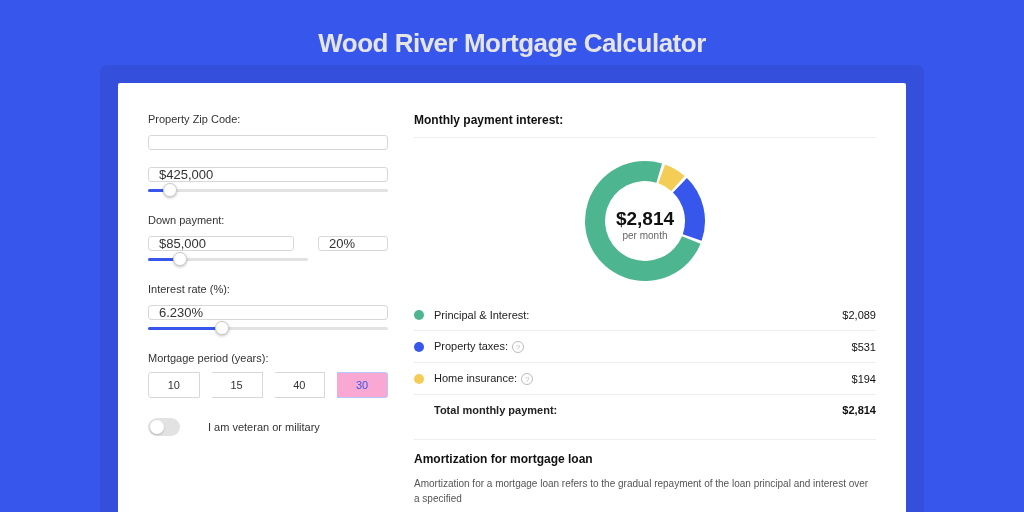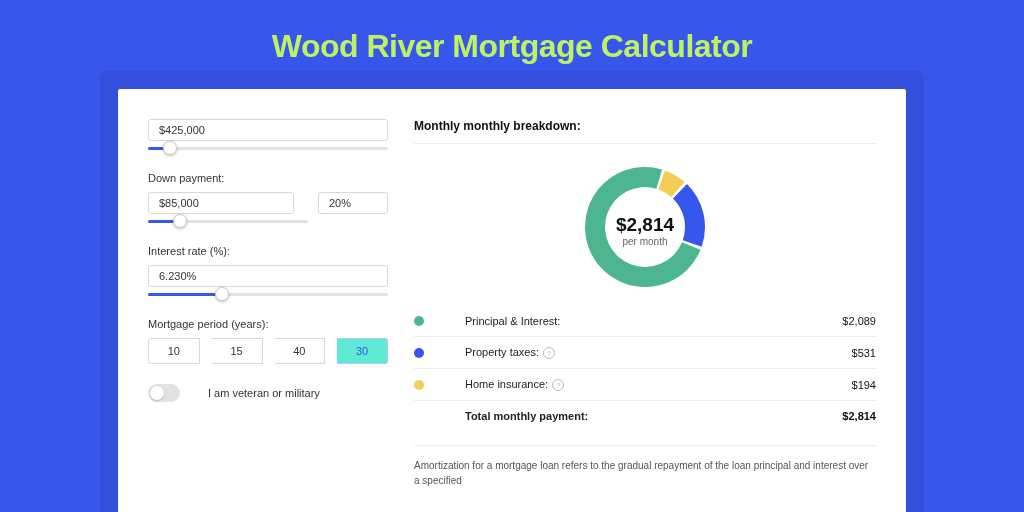--- a/index.html
+++ b/index.html
@@ -3,22 +3,22 @@
 <meta charset="utf-8">
 <style>
   * { box-sizing: border-box; margin: 0; padding: 0; }
   html, body { width: 1024px; height: 512px; overflow: hidden; }
   body {
     font-family: -apple-system, BlinkMacSystemFont, "Segoe UI", Arial, sans-serif;
     background: #3756ec;
   }
   .page-title {
     text-align: center;
-    color: #bef264;
-    font-size: 32px;
+    color: #e5e5e5;
+    font-size: 26px;
     font-weight: 700;
     padding: 28px 0 24px;
     letter-spacing: -0.5px;
   }
   .card {
     background: #fff;
     width: 788px;
     margin: 0 auto;
     border-radius: 2px;
     padding: 30px 30px 0 30px;
@@ -31,25 +31,25 @@
   .right-col { flex: 1; }
 
   .field-label {
     font-size: 11px;
     color: #333;
     margin-bottom: 8px;
     display: block;
   }
   .text-input {
     width: 100%;
-    height: 22px;
+    height: 15px;
     border: 1px solid #d8d8d8;
     border-radius: 3px;
     padding: 0 10px;
-    font-size: 11px;
+    font-size: 13px;
     color: #333;
   }
   .dp-row { display: flex; gap: 24px; }
   .dp-amt { flex: 1; }
   .dp-pct-wrap { width: 70px; position: relative; }
 
   .slider-wrap { position: relative; height: 14px; margin-top: 3px; }
   .slider-track {
     position: absolute; left: 0; right: 0; top: 3px; height: 3px;
     background: #e2e2e2; border-radius: 2px;
@@ -71,21 +71,21 @@
   .period-btn {
     flex: 1; height: 26px; border: 1px solid #d8d8d8;
     background: #fff; font-size: 11px; color: #333;
     display: flex; align-items: center; justify-content: center;
     cursor: pointer;
   }
   .period-btn + .period-btn { border-left: none; }
   .period-btn:first-child { border-radius: 3px 0 0 3px; }
   .period-btn:last-child { border-radius: 0 3px 3px 0; }
   .period-btn.active {
-    background: #5eead4; color: #3756ec; border-color: #b8c6ff;
+    background: #f9a8d4; color: #3756ec; border-color: #b8c6ff;
     position: relative; z-index: 1;
   }
 
   .toggle-row { display: flex; align-items: center; gap: 28px; margin-top: 20px; }
   .toggle {
     width: 32px; height: 18px; border-radius: 10px; background: #e2e2e2;
     position: relative; cursor: pointer;
   }
   .toggle-knob {
     position: absolute; left: 2px; top: 2px; width: 14px; height: 14px;
@@ -110,21 +110,21 @@
   .donut-big { font-size: 19px; font-weight: 700; color: #111; }
   .donut-sub { font-size: 10px; color: #666; }
 
   .legend-row {
     display: flex; align-items: center; padding: 9px 0;
     border-bottom: 1px solid #eee; font-size: 11px;
   }
   .legend-dot {
     width: 10px; height: 10px; border-radius: 50%; margin-right: 10px;
   }
-  .legend-label { flex: 1; color: #222; position: relative; margin-left: 31px; }
+  .legend-label { flex: 1; color: #222; position: relative; }
   .legend-val { color: #111; margin-left: 42px; }
   .legend-row.total .legend-label,
   .legend-row.total .legend-val { font-weight: 700; }
   .legend-row.total { border-bottom: none; margin-bottom: 14px; }
 
   .help-icon {
     display: inline-flex;
     width: 12px; height: 12px; border-radius: 50%;
     border: 1px solid #bbb; color: #bbb; font-size: 8px;
     align-items: center; justify-content: center; margin-left: 4px;
@@ -137,20 +137,24 @@
 </style>
 </head>
 <body>
 
 <h1 class="page-title">Wood River Mortgage Calculator</h1>
 
 <div class="card">
 
   <div class="left-col">
 
+    <div class="field-group">
+      <label class="field-label">Property Zip Code:</label>
+      <input class="text-input" value="" style="">
+    </div>
 
     <div class="field-group">
       <input class="text-input" value="$425,000" style="">
       <div class="slider-wrap">
         <div class="slider-track"></div>
         <div class="slider-fill" id="hp-fill" style="width: 9%;"></div>
         <div class="slider-thumb" id="hp-thumb" style="left: 9%;"></div>
       </div>
     </div>
 
@@ -193,21 +197,21 @@
 
     <div class="toggle-row">
       <div class="toggle">
         <div class="toggle-knob"></div>
       </div>
       <span class="toggle-label">I am veteran or military</span>
     </div>
   </div>
 
   <div class="right-col">
-    <div class="section-title">Monthly monthly breakdown:</div>
+    <div class="section-title">Monthly payment interest:</div>
 
     <div class="donut-wrap">
       <svg width="130" height="130" viewBox="0 0 130 130">
         <g id="donut-g" transform="translate(65,65)">
             <path d="M 20.028411554026267 -56.5584894655307 A 60 60 0 0 1 39.61485947475067 -45.06287728048173 L 26.40990631650045 -30.04191818698782 A 40 40 0 0 0 13.352274369350845 -37.705659643687135 Z" fill="#f3cd55"></path>
             <path d="M 41.91897746017053 -42.92783862126901 A 60 60 0 0 1 56.645157185275316 19.781965712624515 L 37.76343812351688 13.187977141749677 A 40 40 0 0 0 27.94598497344702 -28.618559080846005 Z" fill="#3756ec"></path>
             <path d="M 55.53221887409587 22.719433683952396 A 60 60 0 1 1 17.040920682235388 -57.529184092091576 L 11.360613788156925 -38.352789394727715 A 40 40 0 1 0 37.021479249397245 15.146289122634931 Z" fill="#4db690"></path>
           </g>
       </svg>
       <div class="donut-center">
@@ -234,16 +238,17 @@
         </div>
       </div>
 
     <div class="legend-row total">
       <span style="width:10px;margin-right:10px"></span>
       <span class="legend-label">Total monthly payment:</span>
       <span class="legend-val">$2,814</span>
     </div>
 
     <div class="amort-box">
+      <div class="amort-title">Amortization for mortgage loan</div>
       <div class="amort-body">Amortization for a mortgage loan refers to the gradual repayment of the loan principal and interest over a specified</div>
     </div>
   </div>
 </div>
 
 </body></html>

